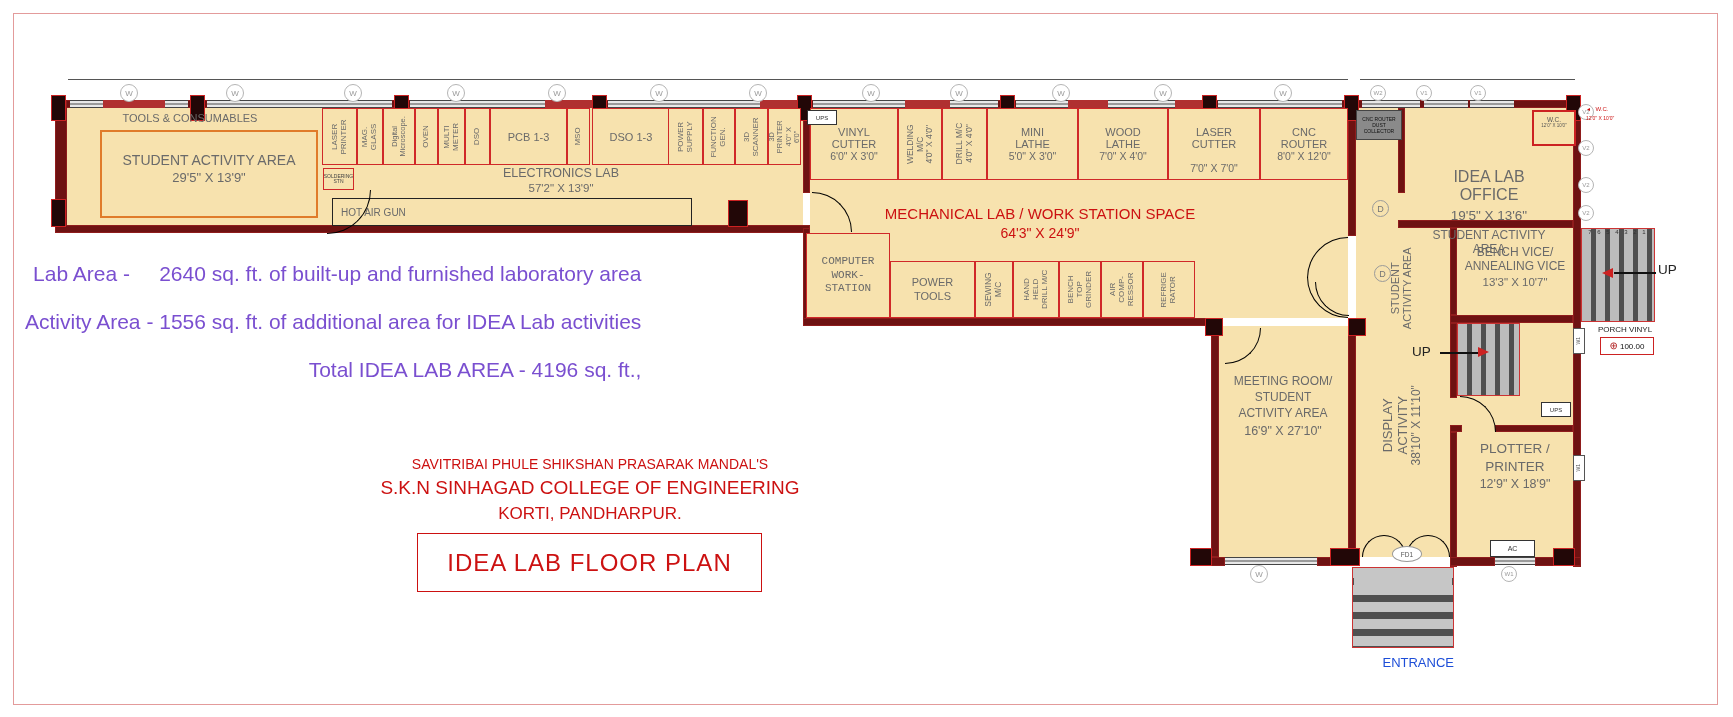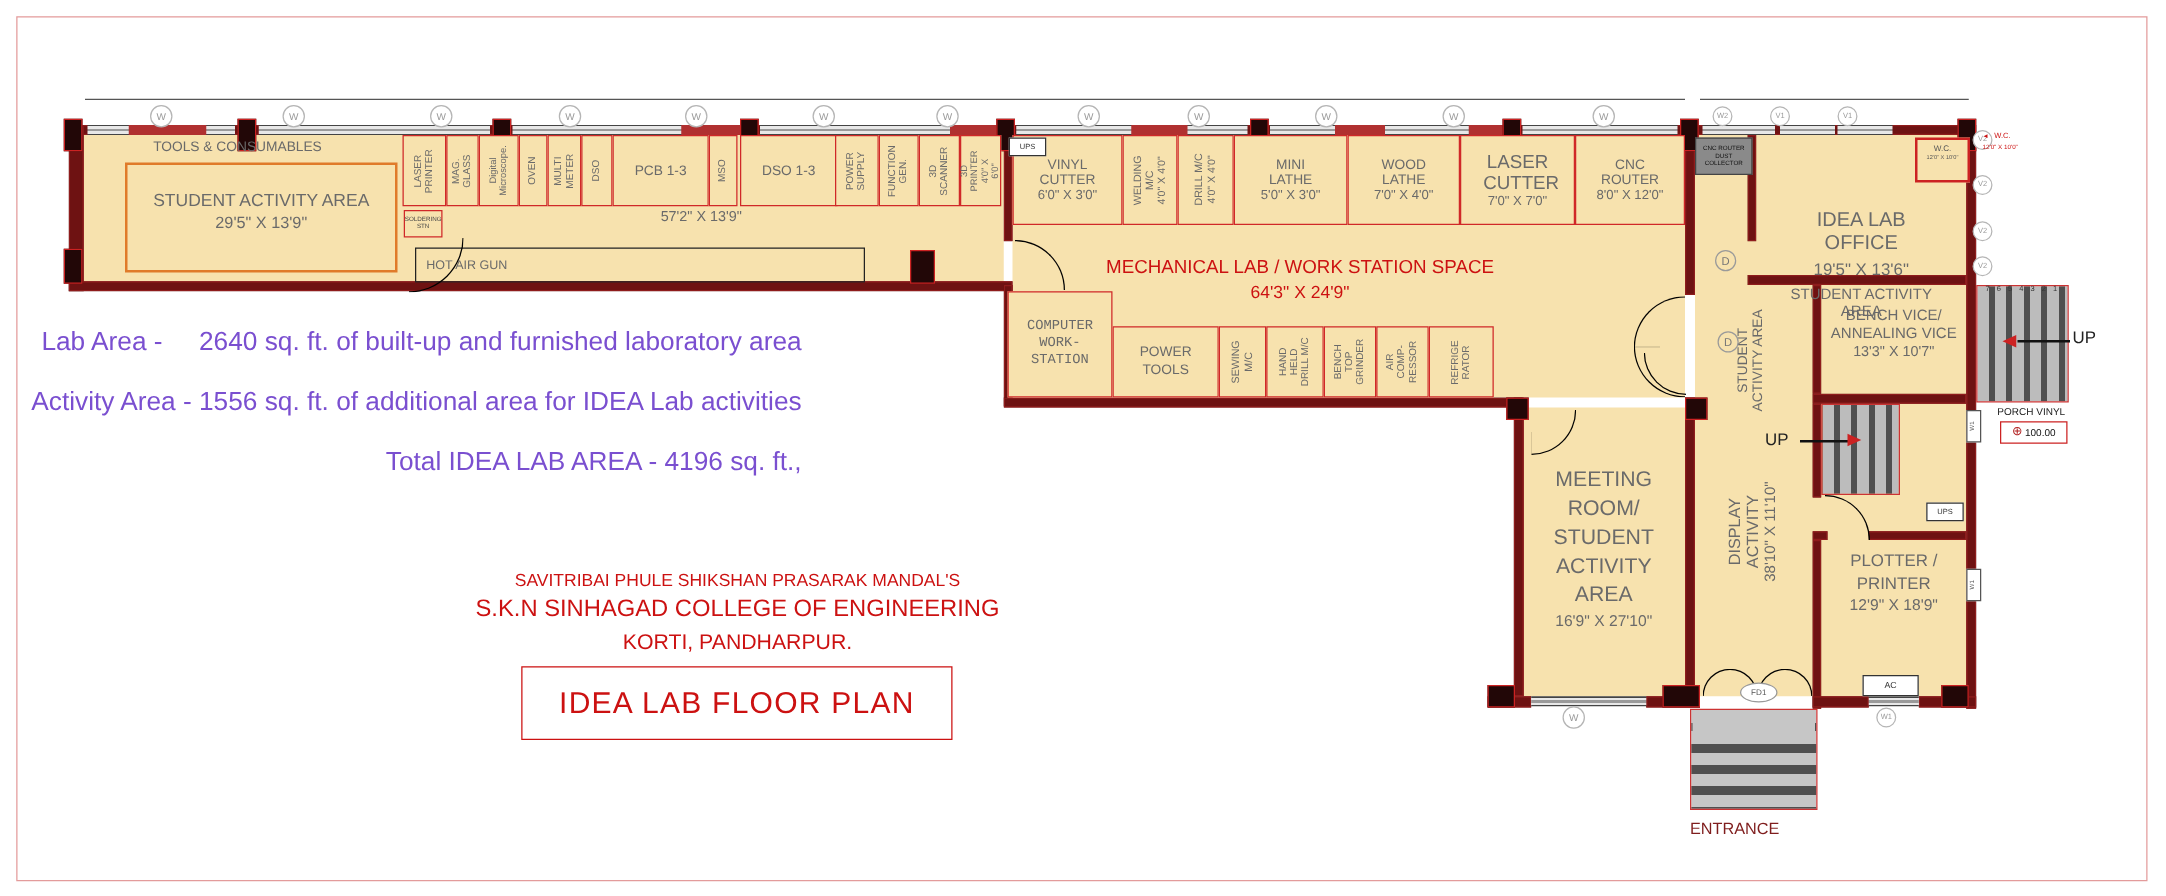--- a/index.html
+++ b/index.html
@@ -181,20 +181,21 @@
       <div class="vtx" style="width:54px;font-size:8px;">3D SCANNER</div>
     </div>
   <div class="cell" style="left:768px;top:108px;width:33px;height:57px;">
       <div class="vtx" style="width:54px;font-size:7.5px;">
         <span>3D PRINTER</span>
         <span>4'0" X 6'0"</span>
       </div>
     </div>
 
   <div class="rlabel" style="left:322px;top:166px;width:478px;">
+    <div style="font-size:12.5px;">ELECTRONICS LAB</div>
     <div class="dm" style="font-size:11.5px;">57'2" X 13'9"</div>
   </div>
   <div class="cell" style="left:323px;top:168px;width:31px;height:22px;z-index:5;">
       <div style="font-size:5px;color:#444;line-height:1.1;">SOLDERING STN</div>
     </div>
   <div class="abs" style="left:332px;top:198px;width:358px;height:26px;border:1.3px solid #222;z-index:4;display:flex;align-items:center;">
     <div style="width:70px;margin-left:8px;font-size:10px;color:#6a6a6a;line-height:1.1;">HOT AIR GUN</div>
   </div>
   <div class="arc br blue" style="left:327px;top:190px;width:44px;height:44px;"></div>
 
@@ -224,21 +225,21 @@
       </div>
   </div>
   <div class="cell" style="left:1078px;top:108px;width:90px;height:72px;">
     <div>
         <div style="font-size:11px;width:50px;margin:0 auto;">WOOD LATHE</div>
         <div style="font-size:10.5px;">7'0" X 4'0"</div>
       </div>
   </div>
   <div class="cell" style="left:1168px;top:108px;width:92px;height:72px;">
     <div>
-        <div style="font-size:15px;width:55px;margin:0 auto;">LASER CUTTER</div>
+        <div style="font-size:11px;width:55px;margin:12px auto;">LASER CUTTER</div>
         <div style="font-size:10.5px;">7'0" X 7'0"</div>
       </div>
   </div>
   <div class="cell" style="left:1260px;top:108px;width:88px;height:72px;">
     <div>
         <div style="font-size:11px;width:55px;margin:0 auto;">CNC ROUTER</div>
         <div style="font-size:10.5px;">8'0" X 12'0"</div>
       </div>
   </div>
 
@@ -311,21 +312,21 @@
     <span style="font-size:10px;color:#b22222;line-height:1;">⊕</span>
     <span style="font-size:8px;color:#111;">100.00</span>
   </div>
 
   <div class="stairs vtread" style="left:1457px;top:323px;width:63px;height:73px;"></div>
   <div class="abs" style="left:1412px;top:344px;font-size:13.5px;color:#222;z-index:6;">UP</div>
   <div class="line" style="left:1440px;top:352px;width:42px;height:2px;"></div>
   <div class="tri-right" style="left:1478px;top:347px;"></div>
 
   <div class="rlabel" style="left:1233px;top:373px;width:100px;">
-    <div style="font-size:17px;line-height:1.35;">MEETING ROOM/ STUDENT ACTIVITY AREA</div>
+    <div style="font-size:12px;line-height:1.35;">MEETING ROOM/ STUDENT ACTIVITY AREA</div>
     <div class="dm" style="font-size:12.5px;">16'9" X 27'10"</div>
   </div>
   <div class="arc br blue" style="left:1225px;top:328px;width:36px;height:36px;"></div>
   <div class="arc tl pink" style="left:1307px;top:237px;width:41px;height:41px;"></div>
   <div class="arc bl pink" style="left:1307px;top:277px;width:41px;height:41px;"></div>
   <div class="arc bl pink" style="left:1315px;top:282px;width:34px;height:34px;"></div>
 
   <div class="abs" style="left:1360px;top:358px;width:84px;height:135px;display:flex;align-items:center;justify-content:center;z-index:4;">
     <div class="vtx" style="width:132px;color:#6a6a6a;">
       <span style="font-size:13px;">DISPLAY ACTIVITY</span>
@@ -341,21 +342,21 @@
   <div class="box" style="left:1541px;top:402px;width:30px;height:15px;font-size:6px;">UPS</div>
   <div class="box" style="left:1490px;top:540px;width:45px;height:17px;font-size:7px;">AC</div>
 
   <div class="arc tl blue" style="left:1362px;top:535px;width:22px;height:22px;"></div>
   <div class="arc tr blue" style="left:1384px;top:535px;width:22px;height:22px;"></div>
   <div class="arc tl blue" style="left:1406px;top:535px;width:22px;height:22px;"></div>
   <div class="arc tr blue" style="left:1428px;top:535px;width:22px;height:22px;"></div>
   <div class="abs" style="left:1392px;top:546px;width:28px;height:14px;background:#fff;border:1px solid #999;border-radius:50%;display:flex;align-items:center;justify-content:center;font-size:6.5px;color:#555;z-index:7;">FD1</div>
   <div class="stairs htread" style="left:1352px;top:567px;width:102px;height:81px;"></div>
   <div class="abs" style="left:1354px;top:568px;width:98px;height:24px;background:#c6c6c6;z-index:3;"></div>
-  <div class="abs" style="left:1352px;top:655px;width:102px;text-align:left;font-size:13px;color:#7f1d1d;">ENTRANCE</div>
+  <div class="abs" style="left:1352px;top:655px;width:102px;text-align:right;font-size:13px;color:#1d4ed8;">ENTRANCE</div>
 
   <div class="abs notes" style="left:25px;top:262px;">
     <div>Lab Area -     2640 sq. ft. of built-up and furnished laboratory area</div>
     <div>Activity Area - 1556 sq. ft. of additional area for IDEA Lab activities</div>
     <div>Total IDEA LAB AREA - 4196 sq. ft.,</div>
   </div>
 
   <div class="abs" style="left:330px;top:456px;width:520px;text-align:center;color:#cc1111;">
     <div style="font-size:14px;">SAVITRIBAI PHULE SHIKSHAN PRASARAK MANDAL'S</div>
     <div style="font-size:19px;margin-top:5px;">S.K.N SINHAGAD COLLEGE OF ENGINEERING</div>

